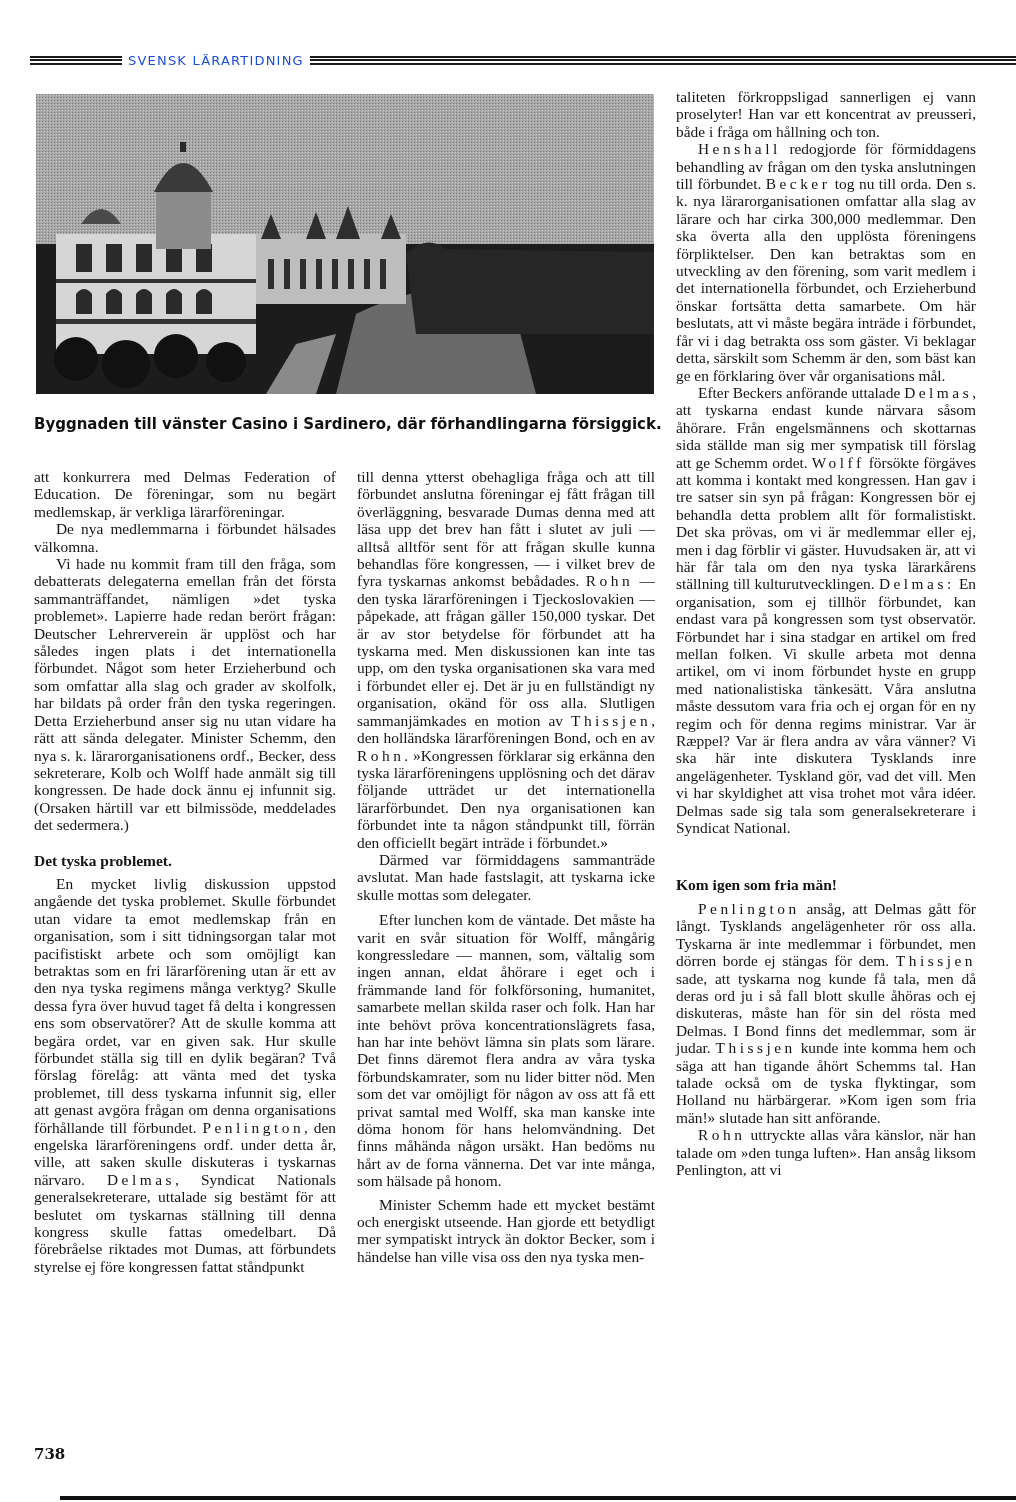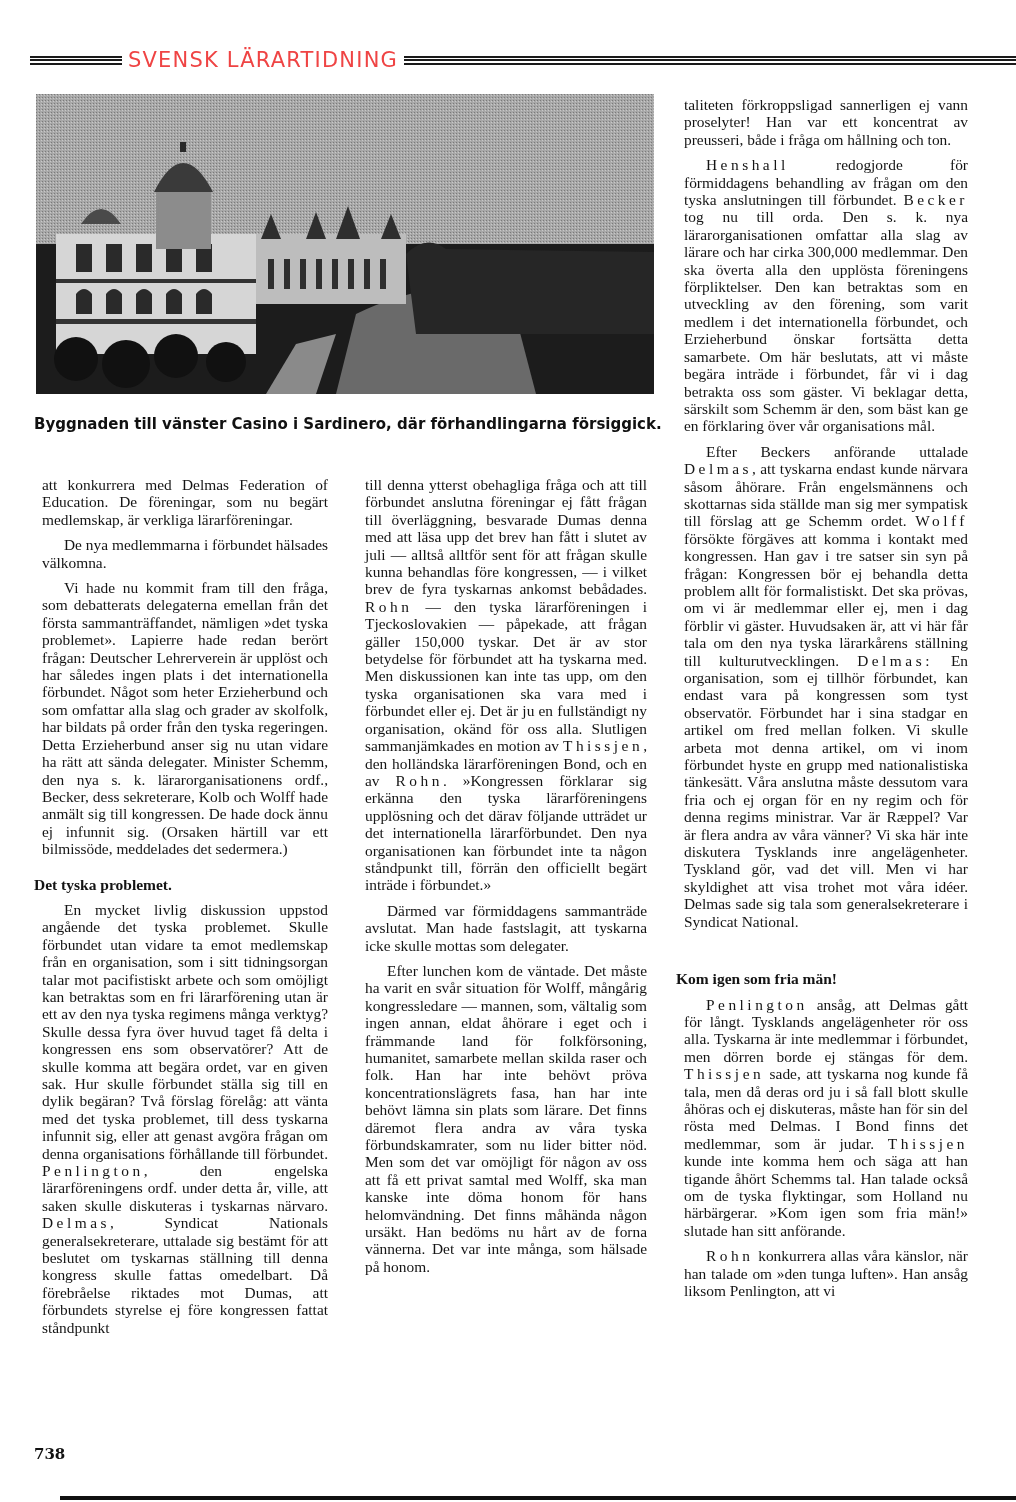--- a/index.html
+++ b/index.html
@@ -3,25 +3,25 @@
 <meta charset="utf-8">
 <style>
   html, body { margin:0; padding:0; background:#ffffff; }
   body { width:1016px; height:1502px; position:relative; overflow:hidden; color:#141414; }
   .serif { font-family: "DejaVu Serif", "Liberation Serif", serif; }
   .header { position:absolute; left:30px; top:48px; width:986px; height:24px; display:flex; align-items:center; }
   .rules { height:9px; display:flex; flex-direction:column; justify-content:space-between; }
   .rules span { display:block; height:2px; background:#1a1a1a; }
   .rules.left { width:92px; }
   .rules.right { flex:1; }
-  .header-title { font-family:"DejaVu Sans","Liberation Sans",sans-serif; font-size:21px; letter-spacing:1.2px; margin:0 6px; white-space:nowrap; color:#ef4444; }
+  .header-title { font-family:"DejaVu Sans","Liberation Sans",sans-serif; font-size:13px; letter-spacing:1.2px; margin:0 6px; white-space:nowrap; color:#1d4ed8; }
   .photo { position:absolute; left:36px; top:94px; width:618px; height:300px; background:#9a9a9a; overflow:hidden; }
   .caption { position:absolute; left:34px; top:415px; font-family:"DejaVu Sans","Liberation Sans",sans-serif; font-size:15px; font-weight:bold; color:#111; }
   .col { position:absolute; font-family:"Liberation Serif","DejaVu Serif",serif; font-size:15.4px; line-height:17.4px; text-align:justify; hyphens:manual; }
-  .col p { margin:8px; text-indent:22px; }
+  .col p { margin:0; text-indent:22px; }
   .col p.noindent { text-indent:0; }
   .col h3 { font-family:"Liberation Serif","DejaVu Serif",serif; font-size:15.5px; font-weight:bold; margin:18px 0 6px 0; text-indent:0; }
   .c1 { left:34px; top:468px; width:302px; }
   .c2 { left:357px; top:468px; width:298px; }
   .c3 { left:676px; top:88px; width:300px; }
   .page-num { position:absolute; left:34px; top:1445px; font-family:"DejaVu Serif","Liberation Serif",serif; font-weight:bold; font-size:15px; color:#111; }
   .bottom-rule { position:absolute; left:60px; top:1496px; width:956px; height:4px; background:#111; }
   .spaced { letter-spacing:3.5px; }
 </style>
 </head>
@@ -111,25 +111,26 @@
   <p>De nya medlemmarna i förbundet hälsades välkomna.</p>
   <p>Vi hade nu kommit fram till den fråga, som debatterats delegaterna emellan från det första sammanträffandet, nämligen »det tyska problemet». Lapierre hade redan berört frågan: Deutscher Lehrerverein är upplöst och har således ingen plats i det internationella förbundet. Något som heter Erzieherbund och som omfattar alla slag och grader av skolfolk, har bildats på order från den tyska regeringen. Detta Erzieherbund anser sig nu utan vidare ha rätt att sända delegater. Minister Schemm, den nya s. k. lärarorganisationens ordf., Becker, dess sekreterare, Kolb och Wolff hade anmält sig till kongressen. De hade dock ännu ej infunnit sig. (Orsaken härtill var ett bilmissöde, meddelades det sedermera.)</p>
   <h3>Det tyska problemet.</h3>
   <p><span>En mycket livlig diskussion uppstod angående det tyska problemet. Skulle förbundet utan vidare ta emot medlemskap från en organisation, som i sitt tidningsorgan talar mot pacifistiskt arbete och som omöjligt kan betraktas som en fri lärarförening utan är ett av den nya tyska regimens många verktyg? Skulle dessa fyra över huvud taget få delta i kongressen ens som observatörer? Att de skulle komma att begära ordet, var en given sak. Hur skulle förbundet ställa sig till en dylik begäran? Två förslag förelåg: att vänta med det tyska problemet, till dess tyskarna infunnit sig, eller att genast avgöra frågan om denna organisations förhållande till förbundet.</span> <span class="spaced">Penlington</span><span>, den engelska lärarföreningens ordf. under detta år, ville, att saken skulle diskuteras i tyskarnas närvaro.</span> <span class="spaced">Delmas</span><span>, Syndicat Nationals generalsekreterare, uttalade sig bestämt för att beslutet om tyskarnas ställning till denna kongress skulle fattas omedelbart. Då förebråelse riktades mot Dumas, att förbundets styrelse ej före kongressen fattat ståndpunkt</span></p>
 </div>
 
 <div class="col c2 serif">
   <p class="noindent"><span>till denna ytterst obehagliga fråga och att till förbundet anslutna föreningar ej fått frågan till överläggning, besvarade Dumas denna med att läsa upp det brev han fått i slutet av juli — alltså alltför sent för att frågan skulle kunna behandlas före kongressen, — i vilket brev de fyra tyskarnas ankomst bebådades.</span> <span class="spaced">Rohn</span><span> — den tyska lärarföreningen i Tjeckoslovakien — påpekade, att frågan gäller 150,000 tyskar. Det är av stor betydelse för förbundet att ha tyskarna med. Men diskussionen kan inte tas upp, om den tyska organisationen ska vara med i förbundet eller ej. Det är ju en fullständigt ny organisation, okänd för oss alla. Slutligen sammanjämkades en motion av</span> <span class="spaced">Thissjen</span><span>, den holländska lärarföreningen Bond, och en av</span> <span class="spaced">Rohn</span><span>. »Kongressen förklarar sig erkänna den tyska lärarföreningens upplösning och det därav följande utträdet ur det internationella lärarförbundet. Den nya organisationen kan förbundet inte ta någon ståndpunkt till, förrän den officiellt begärt inträde i förbundet.»</span></p>
   <p>Därmed var förmiddagens sammanträde avslutat. Man hade fastslagit, att tyskarna icke skulle mottas som delegater.</p>
   <p style="margin-top:8px">Efter lunchen kom de väntade. Det måste ha varit en svår situation för Wolff, mångårig kongressledare — mannen, som, vältalig som ingen annan, eldat åhörare i eget och i främmande land för folkförsoning, humanitet, samarbete mellan skilda raser och folk. Han har inte behövt pröva koncentrationslägrets fasa, han har inte behövt lämna sin plats som lärare. Det finns däremot flera andra av våra tyska förbundskamrater, som nu lider bitter nöd. Men som det var omöjligt för någon av oss att få ett privat samtal med Wolff, ska man kanske inte döma honom för hans helomvändning. Det finns måhända någon ursäkt. Han bedöms nu hårt av de forna vännerna. Det var inte många, som hälsade på honom.</p>
+  <p style="margin-top:6px">Minister Schemm hade ett mycket bestämt och energiskt utseende. Han gjorde ett betydligt mer sympatiskt intryck än doktor Becker, som i händelse han ville visa oss den nya tyska men-</p>
 </div>
 
 <div class="col c3 serif">
   <p class="noindent">taliteten förkroppsligad sannerligen ej vann proselyter! Han var ett koncentrat av preusseri, både i fråga om hållning och ton.</p>
   <p><span class="spaced">Henshall</span><span> redogjorde för förmiddagens behandling av frågan om den tyska anslutningen till förbundet.</span> <span class="spaced">Becker</span><span> tog nu till orda. Den s. k. nya lärarorganisationen omfattar alla slag av lärare och har cirka 300,000 medlemmar. Den ska överta alla den upplösta föreningens förpliktelser. Den kan betraktas som en utveckling av den förening, som varit medlem i det internationella förbundet, och Erzieherbund önskar fortsätta detta samarbete. Om här beslutats, att vi måste begära inträde i förbundet, får vi i dag betrakta oss som gäster. Vi beklagar detta, särskilt som Schemm är den, som bäst kan ge en förklaring över vår organisations mål.</span></p>
   <p><span>Efter Beckers anförande uttalade</span> <span class="spaced">Delmas</span><span>, att tyskarna endast kunde närvara såsom åhörare. Från engelsmännens och skottarnas sida ställde man sig mer sympatisk till förslag att ge Schemm ordet.</span> <span class="spaced">Wolff</span><span> försökte förgäves att komma i kontakt med kongressen. Han gav i tre satser sin syn på frågan: Kongressen bör ej behandla detta problem allt för formalistiskt. Det ska prövas, om vi är medlemmar eller ej, men i dag förblir vi gäster. Huvudsaken är, att vi här får tala om den nya tyska lärarkårens ställning till kulturutvecklingen.</span> <span class="spaced">Delmas:</span><span> En organisation, som ej tillhör förbundet, kan endast vara på kongressen som tyst observatör. Förbundet har i sina stadgar en artikel om fred mellan folken. Vi skulle arbeta mot denna artikel, om vi inom förbundet hyste en grupp med nationalistiska tänkesätt. Våra anslutna måste dessutom vara fria och ej organ för en ny regim och för denna regims ministrar. Var är Ræppel? Var är flera andra av våra vänner? Vi ska här inte diskutera Tysklands inre angelägenheter. Tyskland gör, vad det vill. Men vi har skyldighet att visa trohet mot våra idéer. Delmas sade sig tala som generalsekreterare i Syndicat National.</span></p>
   <h3 style="margin-top:40px">Kom igen som fria män!</h3>
   <p><span class="spaced">Penlington</span><span> ansåg, att Delmas gått för långt. Tysklands angelägenheter rör oss alla. Tyskarna är inte medlemmar i förbundet, men dörren borde ej stängas för dem.</span> <span class="spaced">Thissjen</span><span> sade, att tyskarna nog kunde få tala, men då deras ord ju i så fall blott skulle åhöras och ej diskuteras, måste han för sin del rösta med Delmas. I Bond finns det medlemmar, som är judar.</span> <span class="spaced">Thissjen</span><span> kunde inte komma hem och säga att han tigande åhört Schemms tal. Han talade också om de tyska flyktingar, som Holland nu härbärgerar. »Kom igen som fria män!» slutade han sitt anförande.</span></p>
-  <p><span class="spaced">Rohn</span><span> konkurrera allas våra känslor, när han talade om »den tunga luften». Han ansåg liksom Penlington, att vi</span></p>
+  <p><span class="spaced">Rohn</span><span> uttryckte allas våra känslor, när han talade om »den tunga luften». Han ansåg liksom Penlington, att vi</span></p>
 </div>
 
 <div class="page-num">738</div>
 <div class="bottom-rule"></div>
 
 </body></html>

